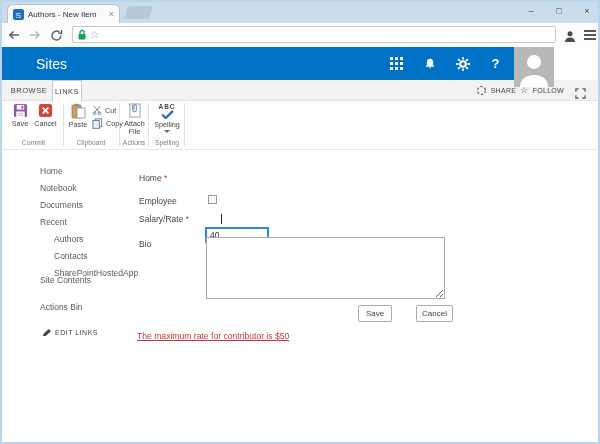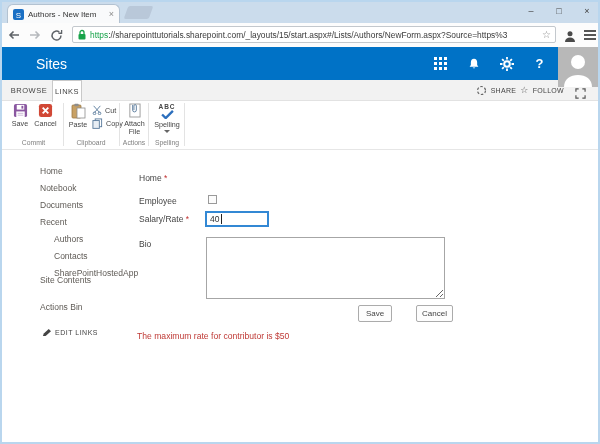--- a/index.html
+++ b/index.html
@@ -28,21 +28,21 @@
     border: 1px solid #c3c8cd; border-radius: 2px; background: #fff;
     display: flex; align-items: center; padding: 0 4px; gap: 3px;
   }
   .url { font-size: 8.4px; white-space: nowrap; overflow: hidden; color: #3a3a3a; flex: 1; }
   .url .scheme { color: #18a34a; }
   .bookmark-star { font-size: 10px; color: #8a8a8a; line-height: 1; }
   .profile-btn { position: absolute; left: 562px; top: 5px; }
   .menu-btn { position: absolute; left: 582px; top: 7px; width: 12px; }
   .menu-btn i { display: block; height: 2px; background: #555; margin-bottom: 2px; }
   
-  .suitebar { position: absolute; left: 0; top: 45px; width: 596px; height: 33px; background: #0072c6; text-decoration: underline; }
+  .suitebar { position: absolute; left: 0; top: 45px; width: 552px; height: 33px; background: #0072c6; text-decoration: underline; }
   .suitebar-title { position: absolute; left: 34px; top: 0; height: 33px; display: flex; align-items: center; color: #fff; font-size: 14px; }
   .suite-tile { position: absolute; top: 0; width: 33px; height: 33px; display: flex; align-items: center; justify-content: center; color: #fff; }
   .suite-help { font-size: 13px; font-weight: bold; }
   .avatar-box { position: absolute; right: 0; top: 0; width: 40px; height: 40px; z-index: 5; }
   
   .ribbontabs { position: absolute; left: 0; top: 78px; width: 596px; height: 21px; background: #f2f2f2; border-bottom: 1px solid #e2e2e2; }
   .rtab { position: absolute; top: 0; height: 21px; display: flex; align-items: center; justify-content: center; font-size: 7.5px; letter-spacing: 0.5px; color: #444; }
   .rtab.browse { left: 6px; width: 42px; text-align: center; }
   .rtab.edit { left: 50px; width: 30px; background: #fff; border: 1px solid #c9c9c9; border-bottom: none; height: 22px; z-index: 2; }
   .rt-right { position: absolute; right: 34px; top: 0; height: 21px; display: flex; align-items: center; gap: 4px; font-size: 7px; letter-spacing: 0.3px; color: #444; }
@@ -57,30 +57,30 @@
   .smallbtn { position: absolute; display: flex; align-items: center; gap: 3px; font-size: 7.2px; color: #444; }
   .spell-abc { font-size: 6.5px; font-weight: bold; color: #444; letter-spacing: 1px; }
   .drop-caret { width: 0; height: 0; border-left: 3px solid transparent; border-right: 3px solid transparent; border-top: 3px solid #666; margin-top: 1px; }
   
   .content { position: absolute; left: 0; top: 148px; width: 596px; height: 292px; background: #fff; }
   .navlink { position: absolute; font-size: 8.5px; color: #5e5a55; white-space: nowrap; }
   .editlinks { position: absolute; left: 40px; top: 178px; display: flex; align-items: center; gap: 4px; font-size: 7px; letter-spacing: 0.5px; color: #444; }
   .flabel { position: absolute; font-size: 8.5px; color: #444; white-space: nowrap; }
   .req { color: #c03030; }
   .tinput { position: absolute; border: 1px solid #a6a6a6; font-size: 8.5px; color: #333; padding: 0 3px; font-family: "Liberation Sans", sans-serif; background: #fff; }
-  .tinput.focused { border: 2px solid #3388d4; }
+  .tinput.focused { border: 2px solid #3388d4; margin-top: 16px; }
   .caret-line { position: absolute; width: 1px; height: 10px; background: #222; }
   .cbox { position: absolute; width: 9px; height: 9px; border: 1px solid #9a9a9a; background: #fcfcfc; appearance: none; }
   .bio-area { position: absolute; border: 1px solid #a6a6a6; resize: both; font-family: "Liberation Sans", sans-serif; font-size: 8.5px; }
   .formbtn {
     position: absolute; height: 17px; font-size: 8px; color: #444;
     background: #fdfdfd; border: 1px solid #ababab; border-radius: 2px;
     font-family: "Liberation Sans", sans-serif; text-align: center;
   }
-  .valmsg { position: absolute; left: 135px; top: 181px; font-size: 8.6px; color: #bf3a36; }
+  .valmsg { position: absolute; left: 135px; top: 181px; font-size: 8.6px; color: #bf3a36; text-decoration: underline; }
 </style>
 </head>
 <body>
 
 <div id="screen">
 
   <div class="tabstrip">
     <div class="tab">
       <svg width="11" height="11">
           <rect width="11" height="11" rx="2" fill="#1a6fc4"></rect>
@@ -112,21 +112,20 @@
       <svg width="13" height="13" viewBox="0 0 14 14">
           <path d="M11.8 7A4.8 4.8 0 1 1 10 3.3" stroke="#5f6368" stroke-width="1.6" fill="none"></path>
           <path d="M12.5 1.2v3.4H9.1" fill="none" stroke="#5f6368" stroke-width="1.4"></path>
         </svg>
     </span>
     <div class="addressbar">
       <svg width="10" height="12" viewBox="0 0 10 12">
           <path d="M3 5V3.5a2 2 0 0 1 4 0V5" fill="none" stroke="#18a34a" stroke-width="1.3"></path>
           <rect x="1.5" y="5" width="7" height="5.5" rx="1" fill="#18a34a"></rect>
         </svg>
-      <span class="url"><span class="scheme">https</span><span>://sharepointtutorials.sharepoint.com/_layouts/15/start.aspx#/Lists/Authors/NewForm.aspx?Source=https%3</span></span>
       <span class="bookmark-star">☆</span>
     </div>
     <span class="profile-btn">
       <svg width="12" height="12" viewBox="0 0 12 12">
           <circle cx="6" cy="3.8" r="2.5" fill="#4a4a4a"></circle>
           <path d="M1 12c0-3 2.2-4.5 5-4.5s5 1.5 5 4.5z" fill="#4a4a4a"></path>
         </svg>
     </span>
     <span class="menu-btn">
         <i></i>

